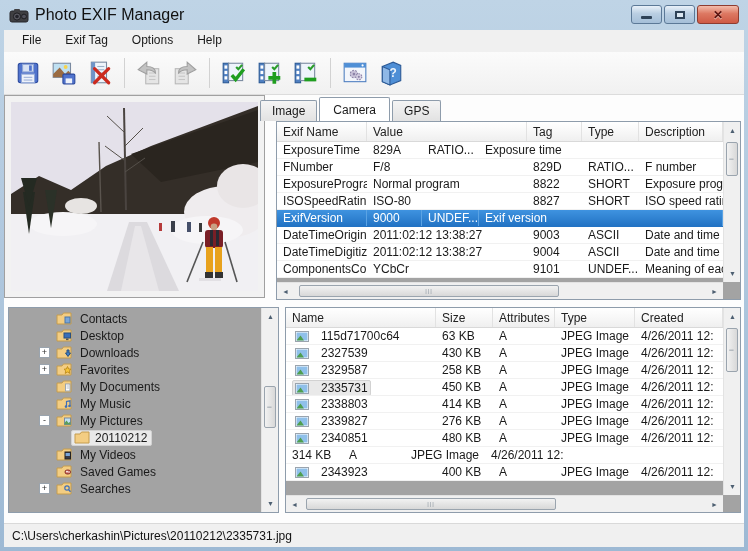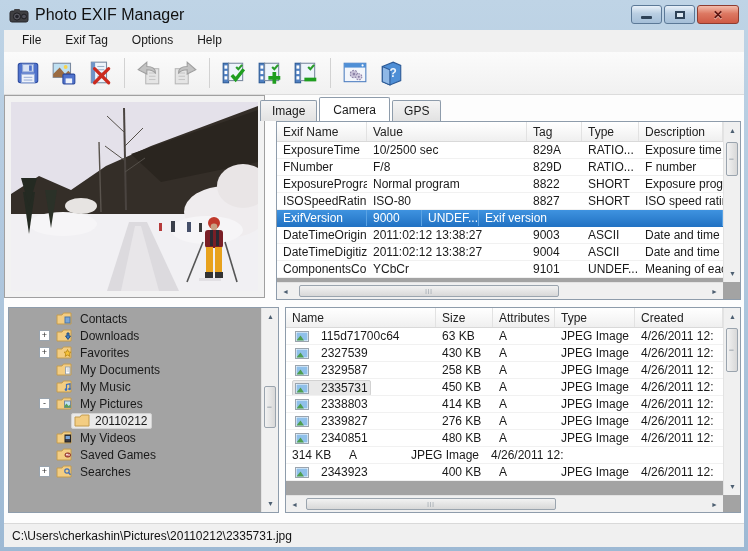--- a/index.html
+++ b/index.html
@@ -290,21 +290,20 @@
         <div class="grid">
           <div class="hrow">
             <div class="hcell c-en">Exif Name</div>
             <div class="hcell c-va">Value</div>
             <div class="hcell c-tg">Tag</div>
             <div class="hcell c-ty">Type</div>
             <div class="hcell c-de">Description</div>
           </div>
           <div class="row">
             <div class="cell c-en">ExposureTime</div>
-            <div class="cell c-va">10/2500 sec</div>
             <div class="cell c-tg">829A</div>
             <div class="cell c-ty">RATIO...</div>
             <div class="cell c-de">Exposure time</div>
           </div>
           <div class="row">
             <div class="cell c-en">FNumber</div>
             <div class="cell c-va">F/8</div>
             <div class="cell c-tg">829D</div>
             <div class="cell c-ty">RATIO...</div>
             <div class="cell c-de">F number</div>
@@ -371,20 +370,30 @@
         <div class="tree">
 
           <div class="titem">
             <span class="pad1"></span>
               <span class="expander none"></span>
             <svg class="ticon" viewBox="0 0 16 13">
                 <path d="M1 3 L6 3 L7.5 1 L15 1 L15 12 L1 12 Z" fill="#f3cd82" stroke="#c49c4e"></path>
                 <rect x="9" y="5" width="5" height="6" fill="#7aa6d8" stroke="#4a76a8"></rect>
               </svg>
             <span class="tlabel">Contacts</span>
+          </div>
+          <div class="titem">
+            <span class="pad1"></span>
+              <span class="expander none"></span>
+            <svg class="ticon" viewBox="0 0 16 13">
+                <path d="M1 3 L6 3 L7.5 1 L15 1 L15 12 L1 12 Z" fill="#f3cd82" stroke="#c49c4e"></path>
+                <rect x="8" y="4" width="6.5" height="5" fill="#3a6fb8" stroke="#28507f"></rect>
+                <rect x="10" y="9.5" width="2.5" height="1.6" fill="#555"></rect>
+              </svg>
+            <span class="tlabel">Desktop</span>
           </div>
           <div class="titem">
             <span class="pad1"></span>
               <span class="expander">+</span>
             <svg class="ticon" viewBox="0 0 16 13">
                 <path d="M1 3 L6 3 L7.5 1 L15 1 L15 12 L1 12 Z" fill="#f3cd82" stroke="#c49c4e"></path>
                 <path d="M11 4 L13 4 L13 7 L14.5 7 L12 10.5 L9.5 7 L11 7 Z" fill="#3f7fc4" stroke="#28507f"></path>
               </svg>
             <span class="tlabel">Downloads</span>
           </div>

